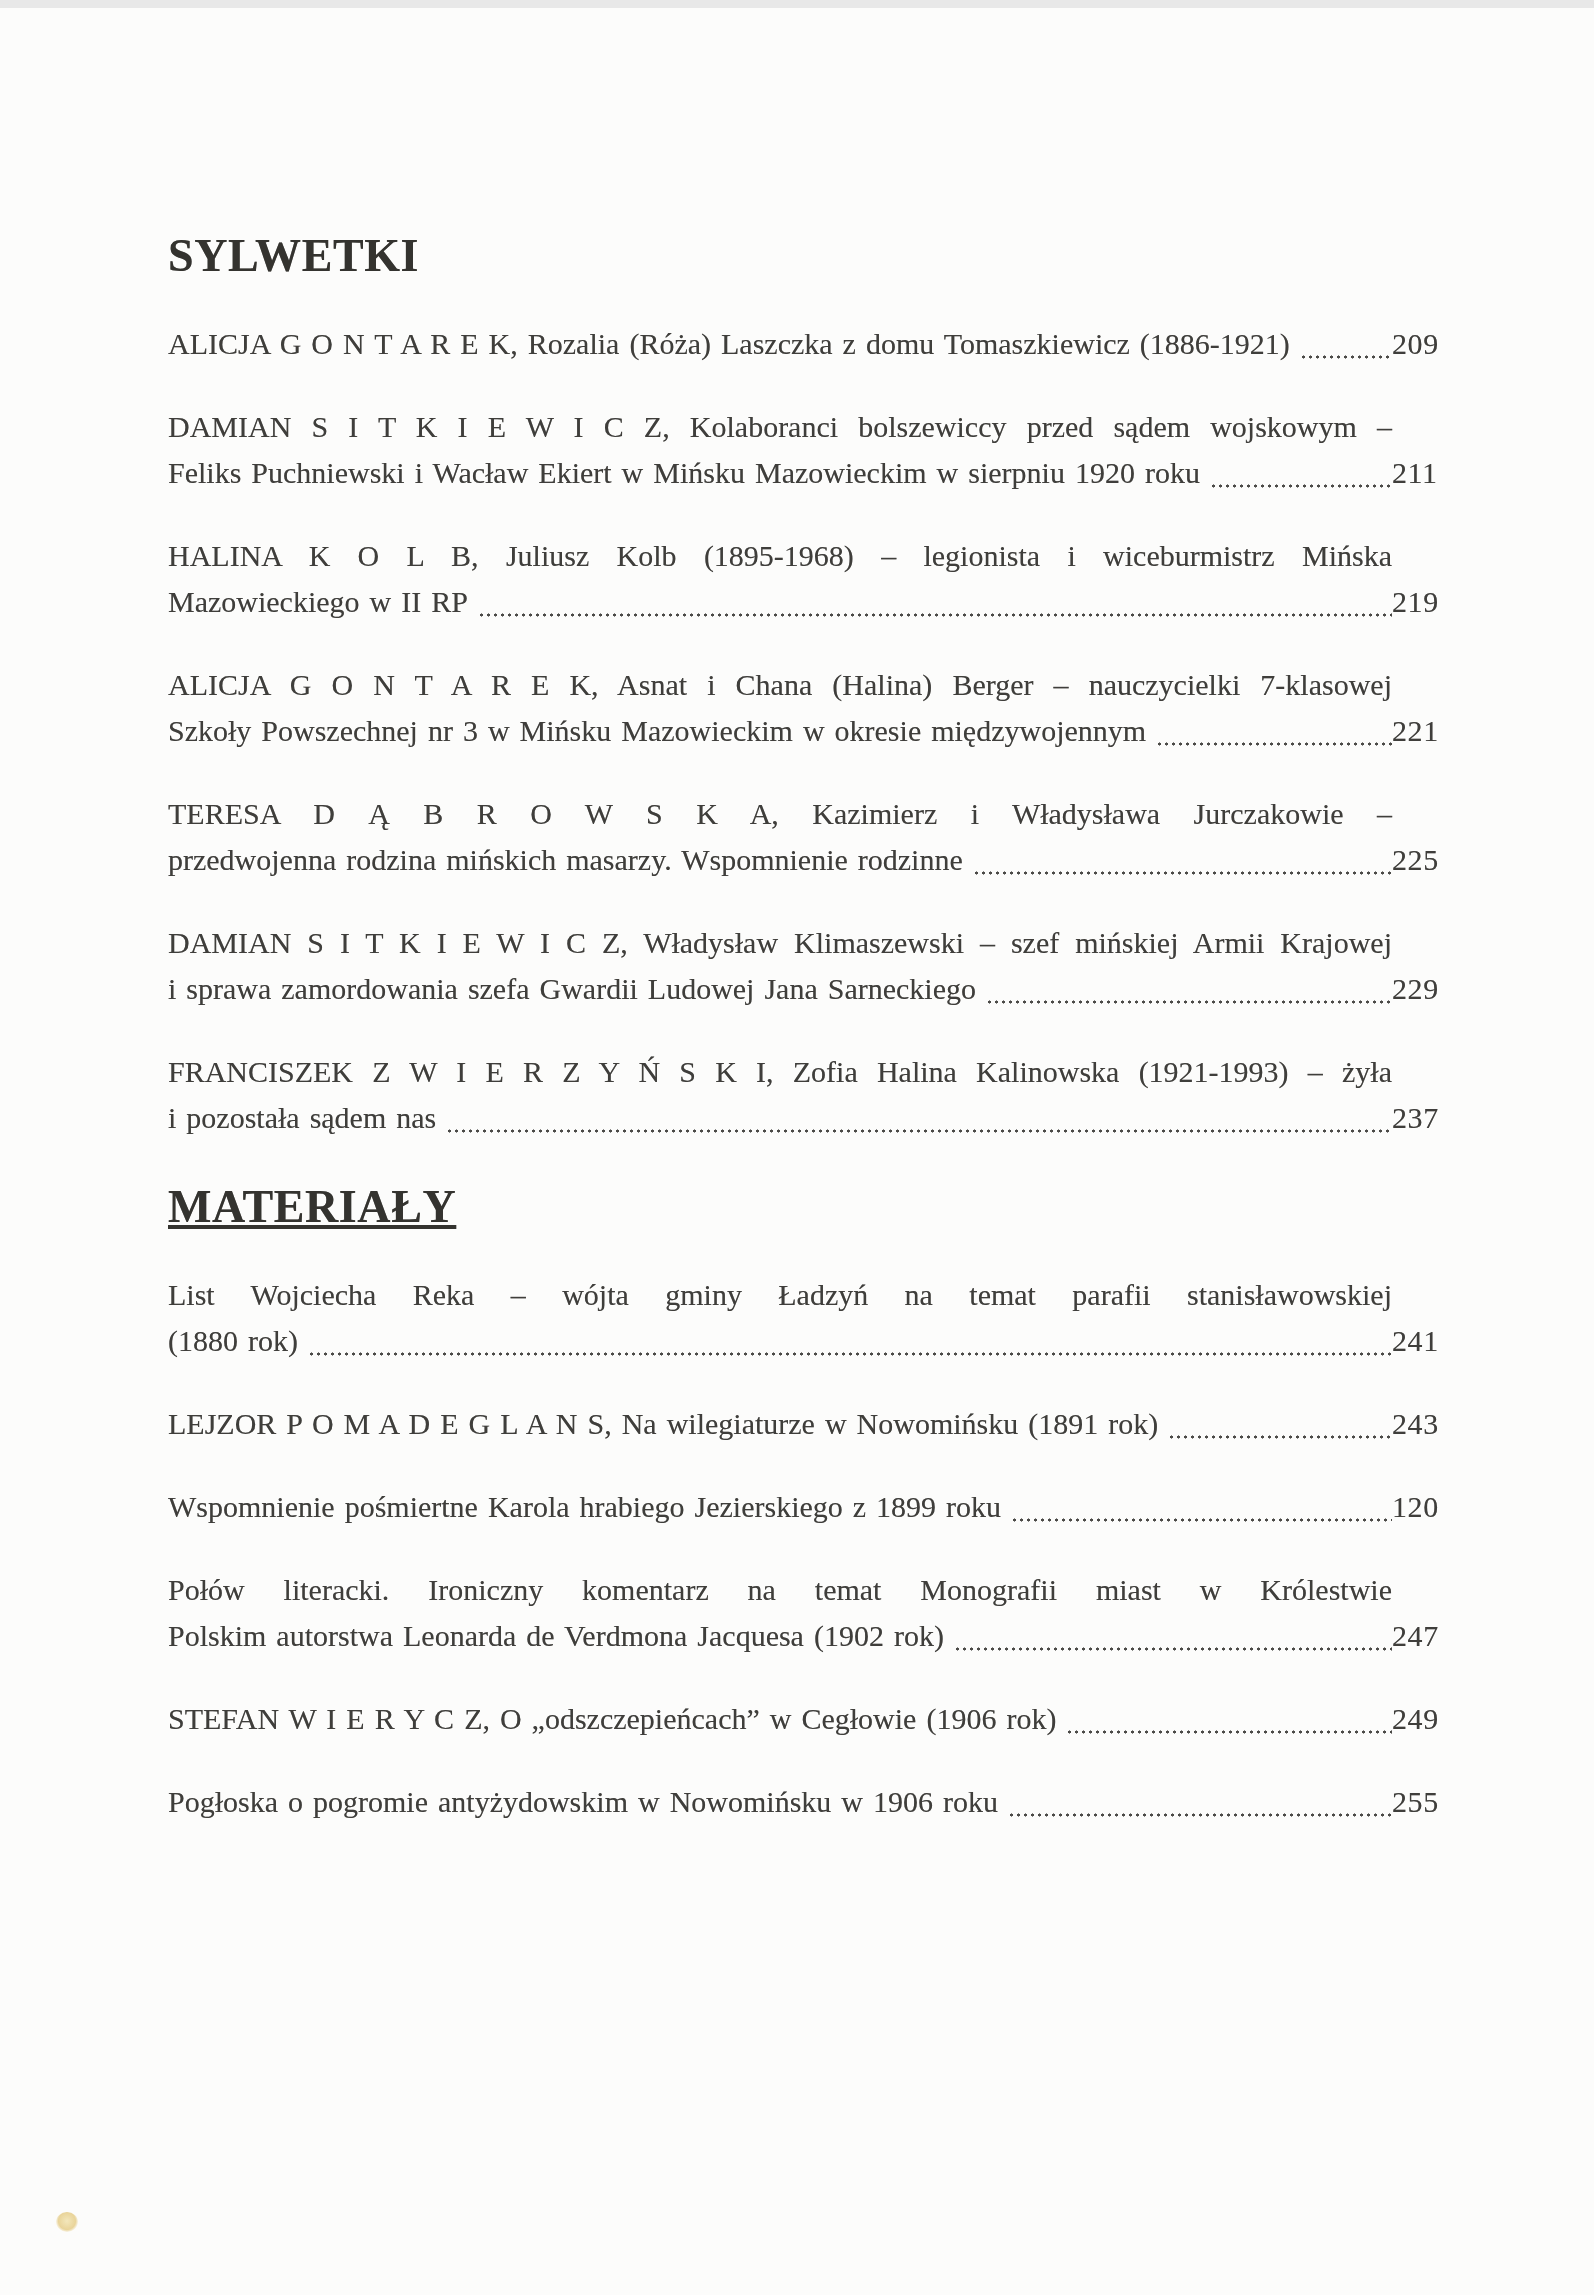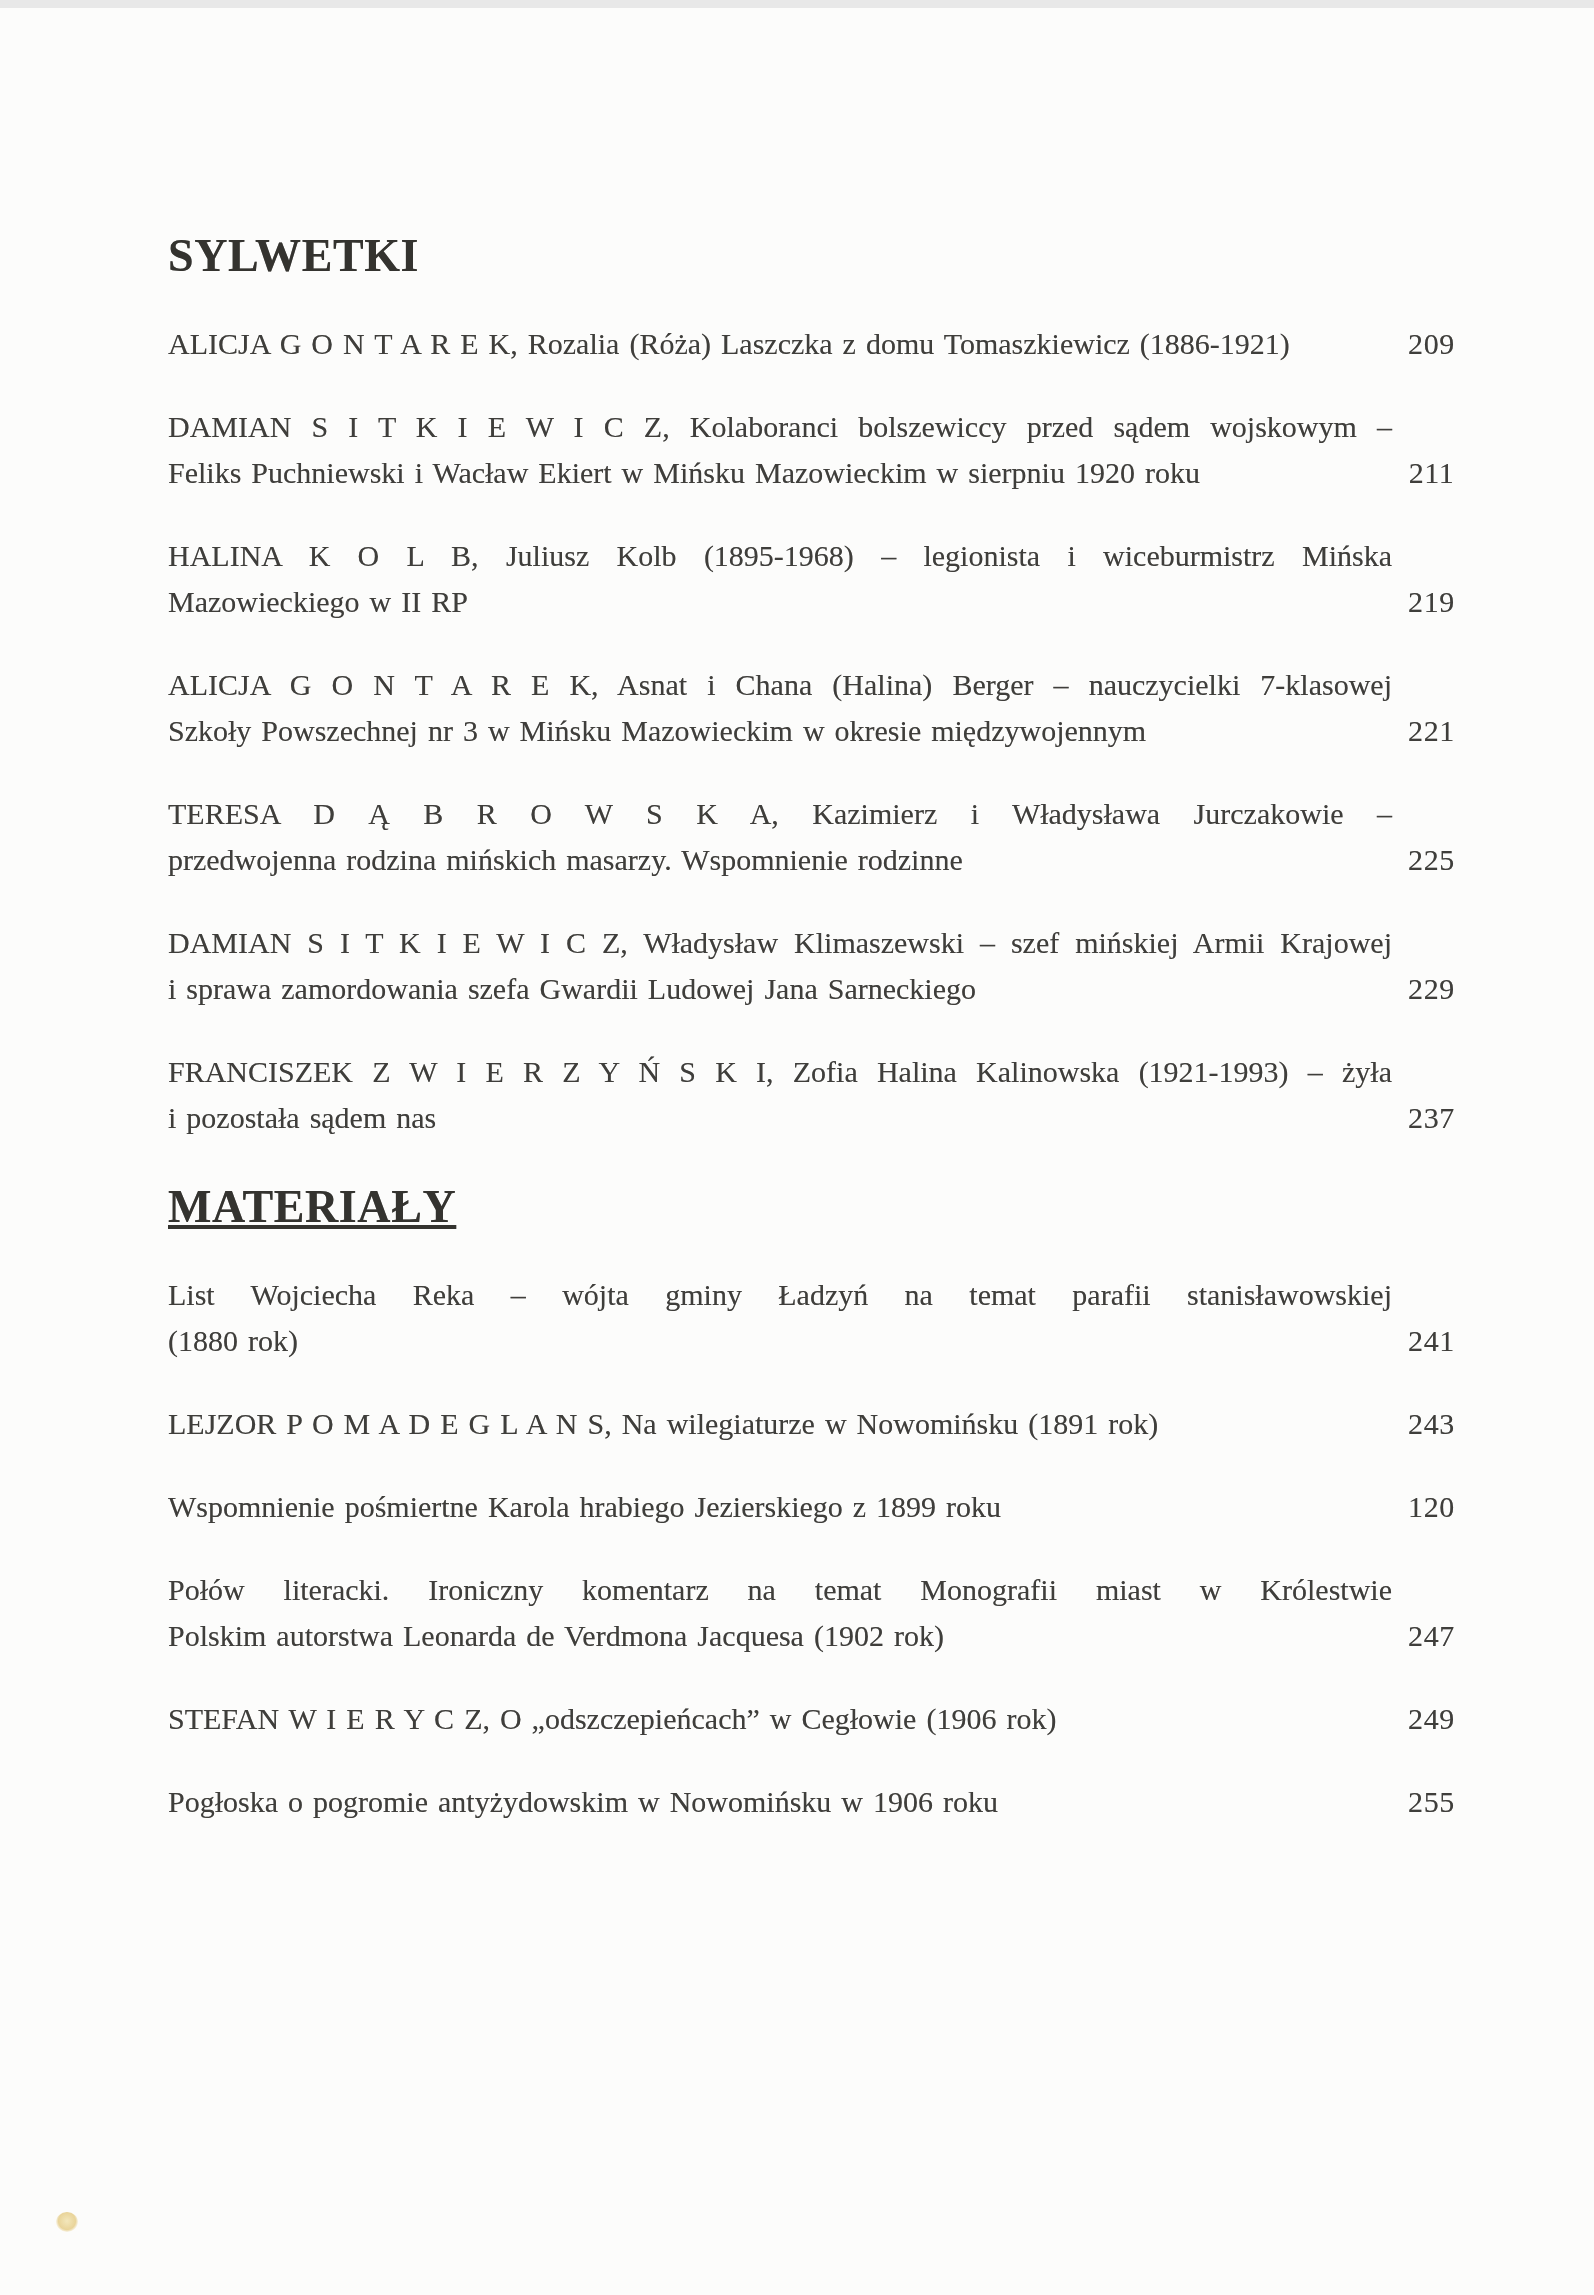--- a/index.html
+++ b/index.html
@@ -50,38 +50,37 @@
     min-width: 0;
   }
   .jline {
     text-align: justify;
     text-align-last: justify;
     word-spacing: 3.8px;
   }
   .lline {
     display: flex;
     align-items: stretch;
-    flex-direction: column;
   }
   .ltext {
     white-space: nowrap;
     word-spacing: 2.5px;
   }
   .leader {
     flex: 1 1 auto;
     min-width: 9px;
     margin-left: 10px;
     background-image: radial-gradient(circle, #4b4a47 1.5px, rgba(75,74,71,0) 1.9px);
     background-size: 7px 4.4px;
     background-repeat: repeat-x;
     background-position: left bottom 7.6px;
   }
   .pnum {
     flex: 1 1 auto;
-    text-align: center;
+    text-align: left;
     white-space: nowrap;
     letter-spacing: 0.6px;
   }
   .stain {
     position: absolute;
     left: 56px;
     top: 2204px;
     width: 21.6px;
     height: 20px;
     border-radius: 50%;

